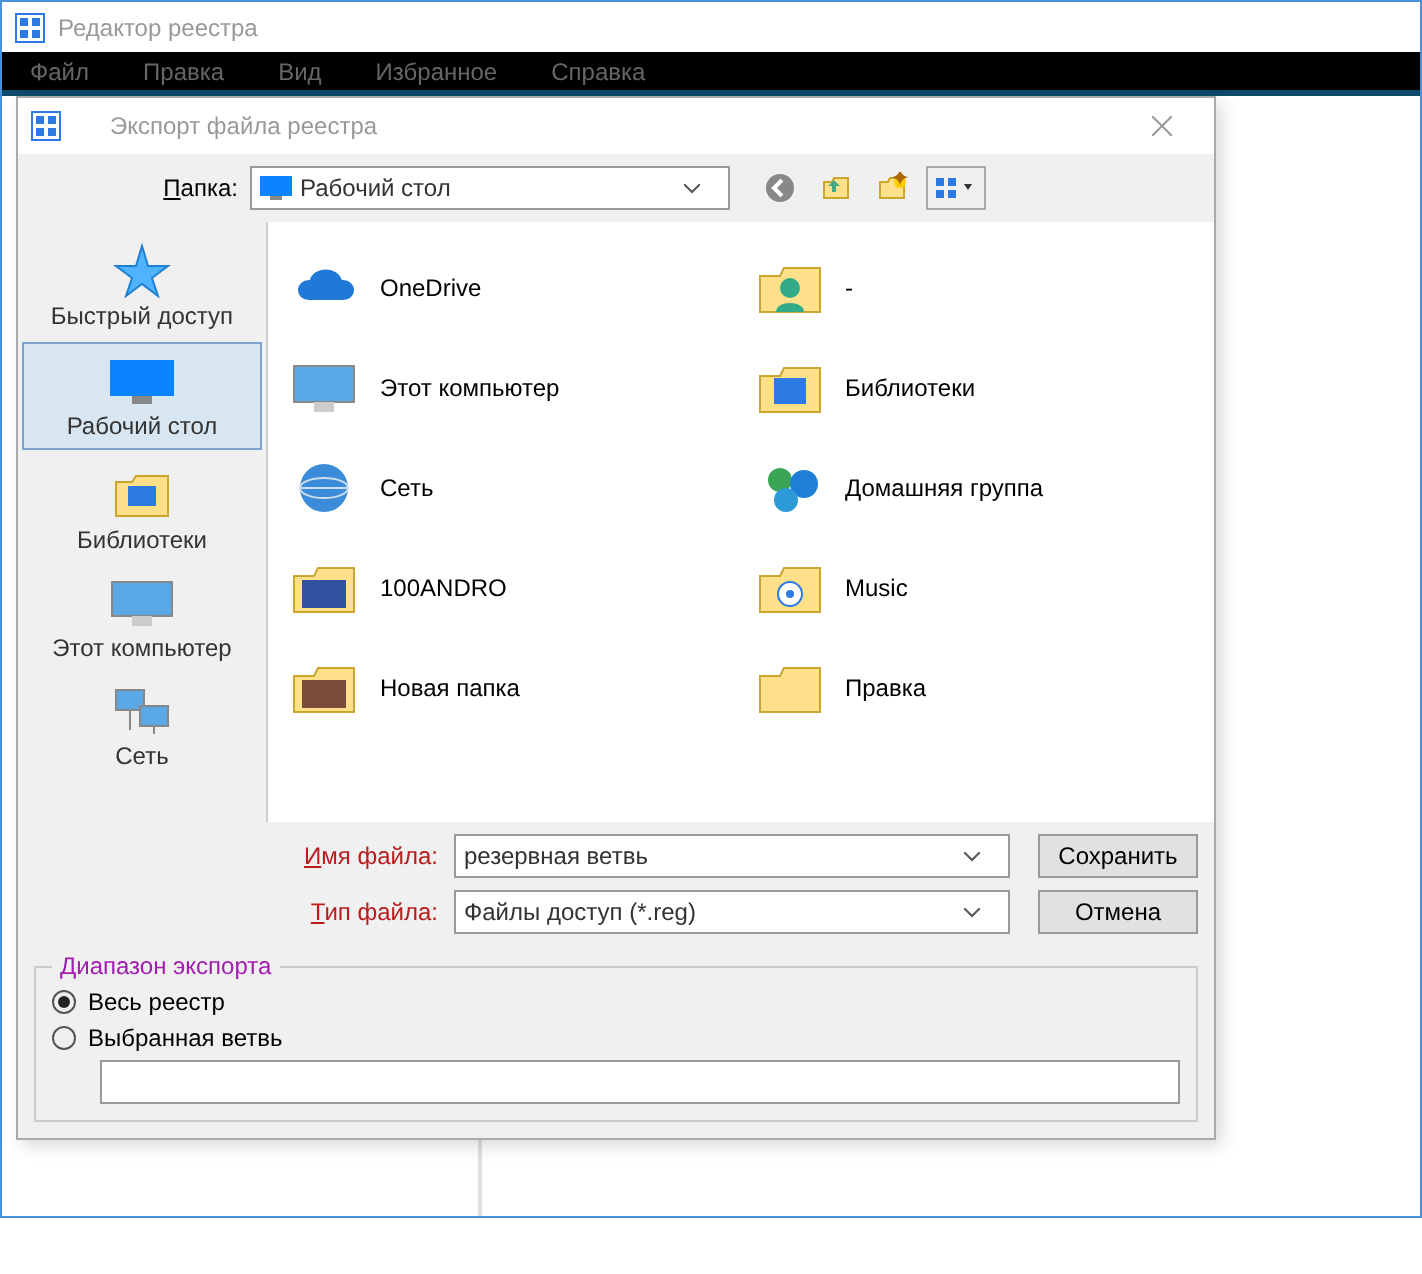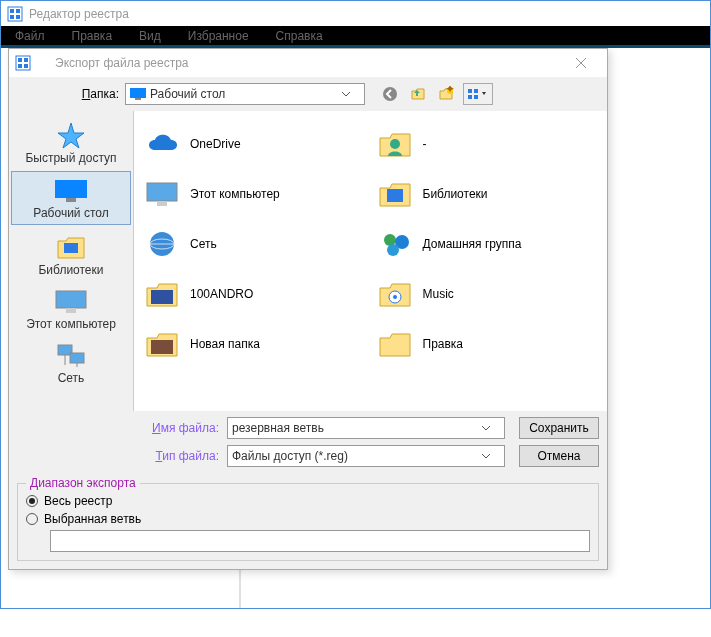--- a/index.html
+++ b/index.html
@@ -41,21 +41,21 @@
   .sb-item .sb-label { margin-top: 2px; }
 
   .file-area { flex: 1; background: #fff; border-left: 1px solid #ccc; padding: 8px 4px; display: flex; flex-direction: column; flex-wrap: nowrap; }
   .file-row { display: flex; }
   .file-col { width: 50%; }
   .file-item { display: flex; align-items: center; height: 50px; padding: 2px 4px; gap: 8px; }
   .file-icon { width: 40px; height: 40px; display: flex; align-items: center; justify-content: center; }
 
   .fields-row { padding: 6px 8px 8px 120px; }
   .field { display: flex; align-items: center; margin-bottom: 6px; gap: 8px; }
-  .field-label { width: 90px; text-align: right; color: #8b5cf6; }
+  .field-label { width: 90px; text-align: right; color: #b91c1c; }
   .field-label .u { text-decoration: underline; }
   .field-input, .field-select {
     flex: 1; height: 22px; border: 1px solid #999; background: #fff;
     display: flex; align-items: center; padding: 0 4px; position: relative;
   }
   .field-input .inp { flex: 1; color: #333; }
   .field-select .sel { flex: 1; color: #333; }
   .field-select .cb-arrow, .field-input .cb-arrow { width: 18px; text-align: center; color: #555; }
   .dlg-button { width: 80px; height: 22px; border: 1px solid #999; background: #e1e1e1; display: flex; align-items: center; justify-content: center; margin-left: 6px; text-align: center; }
 

